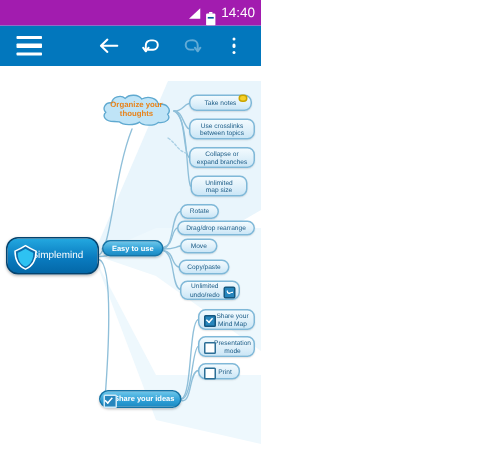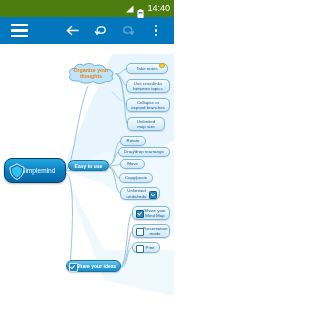--- a/index.html
+++ b/index.html
@@ -6,21 +6,21 @@
   body{
     width:174px;height:310px;
     background:#ffffff;
     font-family:"Liberation Sans","DejaVu Sans",sans-serif;
     overflow:hidden;
     position:relative;
   }
   
   .statusbar{
     height:17px;width:174px;
-    background:#4d7c0f;
+    background:#a21caf;
     display:flex;align-items:center;justify-content:flex-end;
     box-sizing:border-box;padding-right:4px;
     position:relative;z-index:20;
   }
   .sb-icons{display:flex;align-items:center;gap:3px;}
   .sig{width:9px;height:8px;position:relative;}
   .sig svg{display:block;}
   .batt{width:7px;height:9px;position:relative;}
   .clock{
     color:#ffffff;font-size:9px;line-height:9px;

